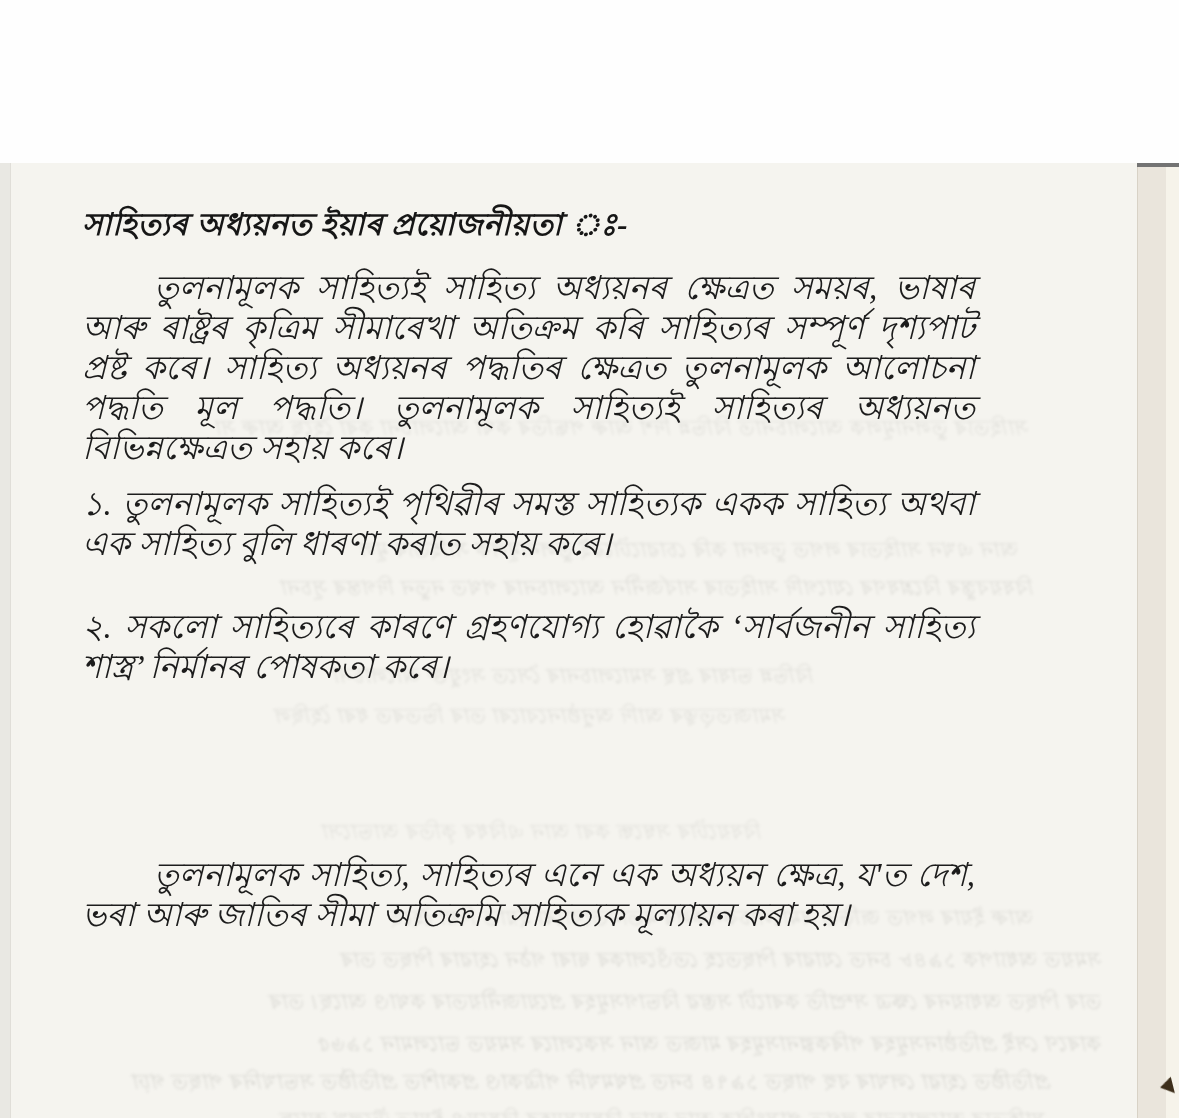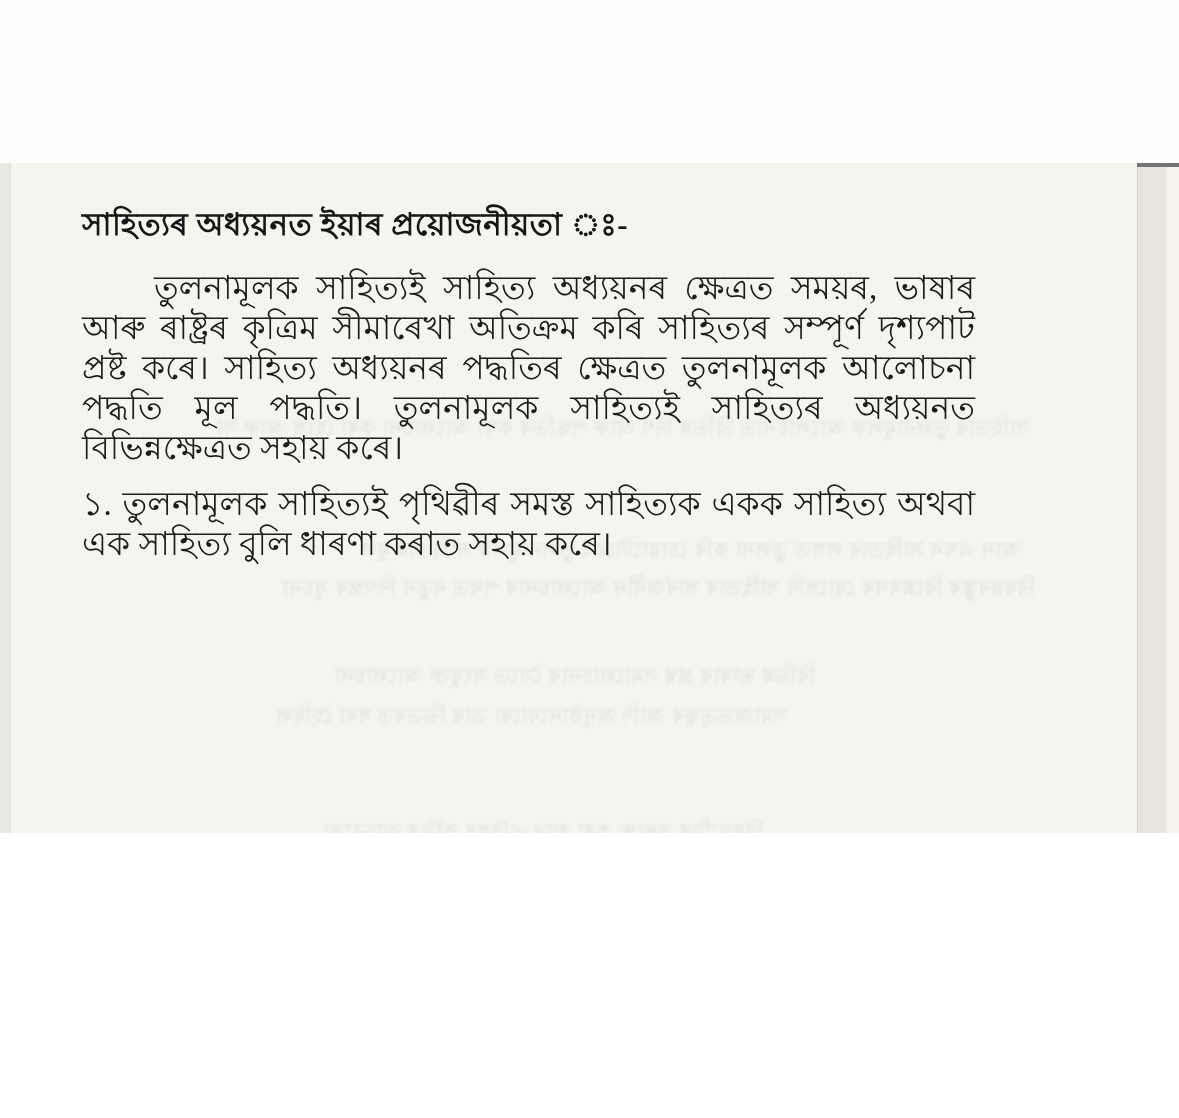--- a/index.html
+++ b/index.html
@@ -1,21 +1,22 @@
 <!DOCTYPE html>
 <html lang="as"><head>
 <meta charset="utf-8">
 <style>
   html,body{margin:0;padding:0;background:#ffffff;}
   .canvas{
     position:relative;
-    width:1179px;height:833px;
+    width:1179px;height:1118px;
     overflow:hidden;
     background:#737373;
     font-family:"Liberation Serif","DejaVu Serif",serif;
+    font-style:italic;
   }
   
   .page-surface{
     position:absolute;left:0;top:163px;width:1137px;height:955px;
     background:#f5f4ef;
   }
   .top-strip{
     position:absolute;left:0;top:0;width:1179px;height:163px;
     background:#fefefe;
   }
@@ -96,16 +97,21 @@
 
   <h1 class="page-title" lang="as">সাহিত্যৰ অধ্যয়নত ইয়াৰ প্ৰয়োজনীয়তা ঃ-</h1>
 
   <p class="para indent p-intro" lang="as">তুলনামূলক সাহিত্যই সাহিত্য অধ্যয়নৰ ক্ষেত্ৰত সময়ৰ, ভাষাৰ আৰু ৰাষ্ট্ৰৰ কৃত্ৰিম সীমাৰেখা অতিক্ৰম কৰি সাহিত্যৰ সম্পূৰ্ণ দৃশ্যপাট প্ৰষ্ট কৰে। সাহিত্য অধ্যয়নৰ পদ্ধতিৰ ক্ষেত্ৰত তুলনামূলক আলোচনা পদ্ধতি মূল পদ্ধতি। তুলনামূলক সাহিত্যই সাহিত্যৰ অধ্যয়নত বিভিন্নক্ষেত্ৰত সহায় কৰে।</p>
 
   <div class="para li-1" lang="as">
     <span>১.</span>
     <span>তুলনামূলক সাহিত্যই পৃথিৱীৰ সমস্ত সাহিত্যক একক সাহিত্য অথবা এক সাহিত্য বুলি ধাৰণা কৰাত সহায় কৰে।</span>
   </div>
 
+  <div class="para li-2" lang="as">
+    <span>২.</span>
+    <span>সকলো সাহিত্যৰে কাৰণে গ্ৰহণযোগ্য হোৱাকৈ ‘সাৰ্বজনীন সাহিত্য শাস্ত্ৰ’ নিৰ্মানৰ পোষকতা কৰে।</span>
+  </div>
 
 
+  <p class="para indent p-closing" lang="as">তুলনামূলক সাহিত্য, সাহিত্যৰ এনে এক অধ্যয়ন ক্ষেত্ৰ, য'ত দেশ, ভৰা আৰু জাতিৰ সীমা অতিক্ৰমি সাহিত্যক মূল্যায়ন কৰা হয়।</p>
 
 </div>
 
 </body></html>

